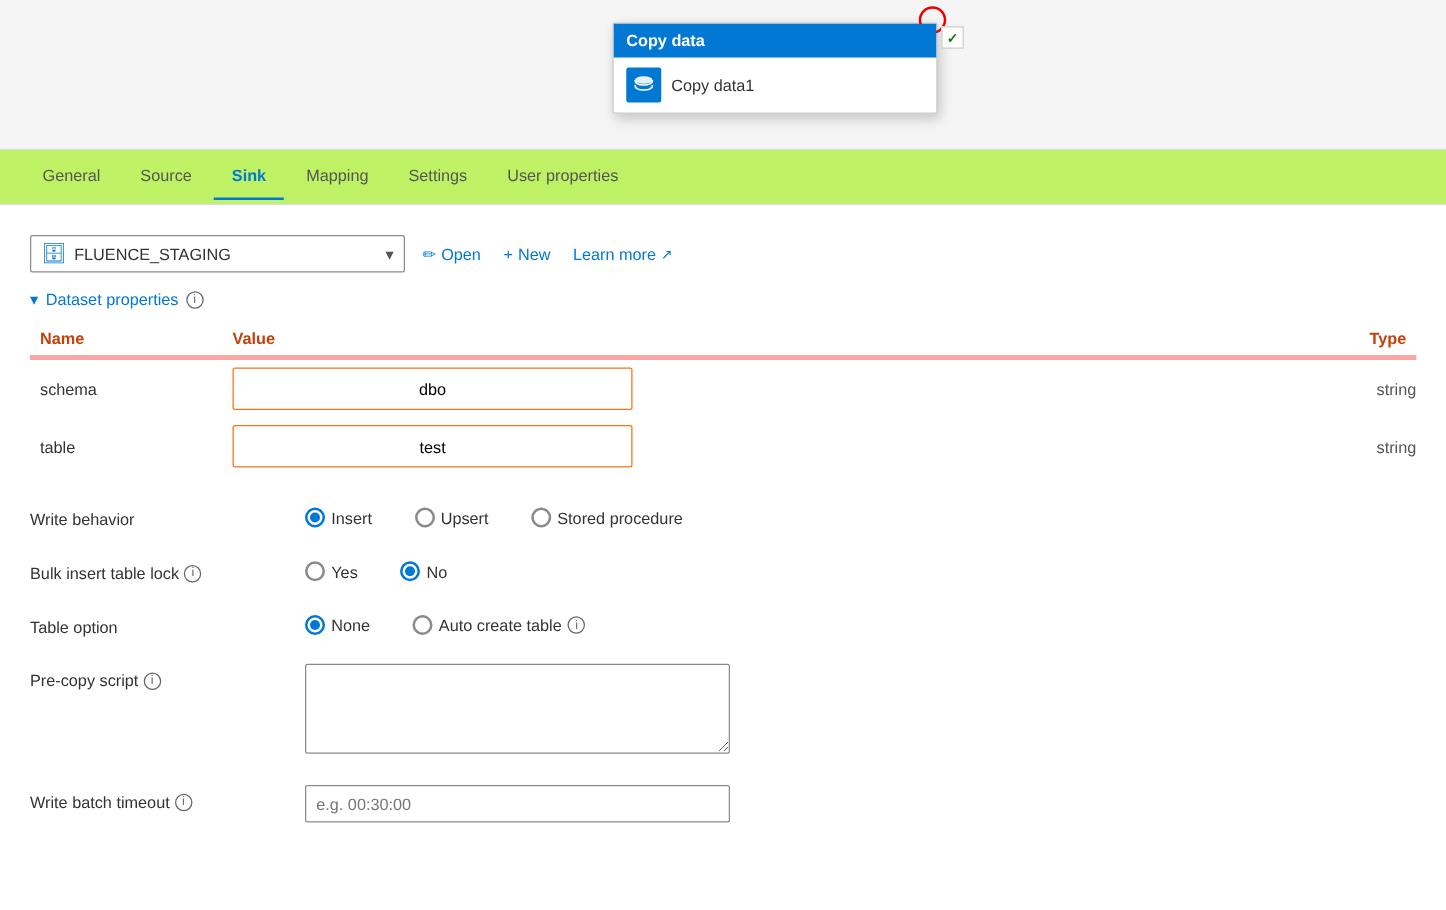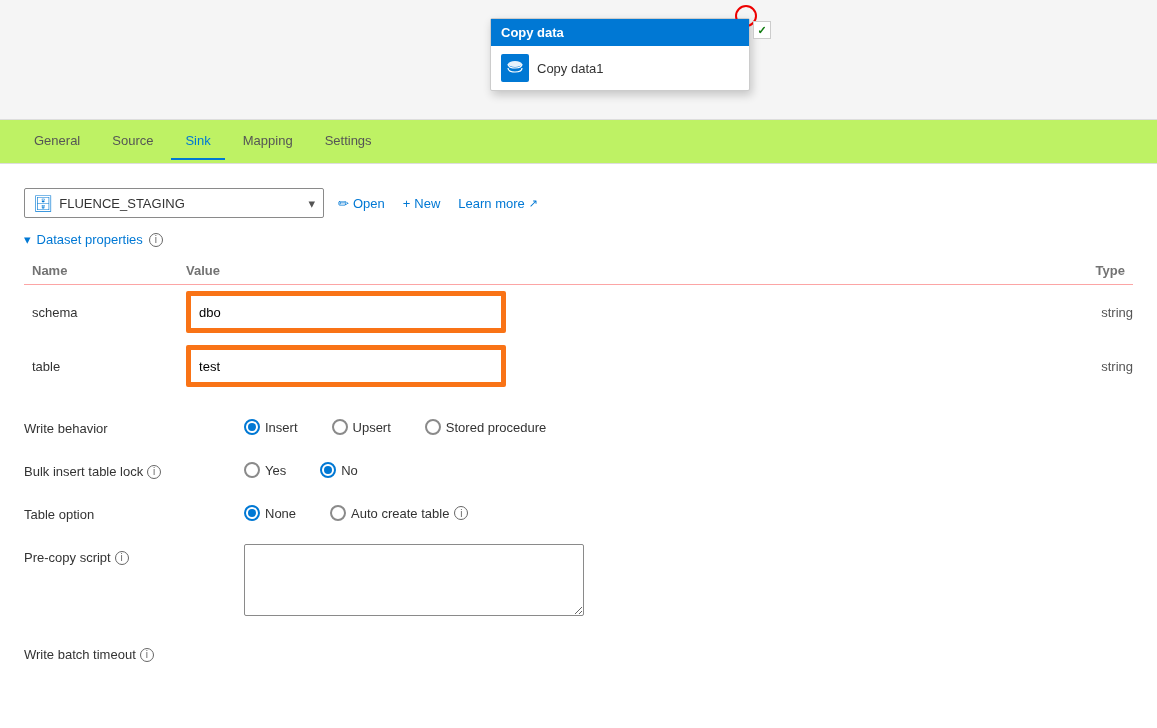--- a/index.html
+++ b/index.html
@@ -100,21 +100,21 @@
       font-size: 13px;
       color: #555;
       border-bottom: 2px solid transparent;
       margin-right: 4px;
       white-space: nowrap;
     }
 
     .tab-item.active {
       color: #0078d4;
       border-bottom: 2px solid #0078d4;
-      font-weight: 400;
+      font-weight: 700;
     }
 
     
     .main-content {
       padding: 24px 24px 24px 24px;
       background: #fff;
       height: calc(728px - 164px);
       overflow-y: auto;
     }
 
@@ -198,44 +198,45 @@
     .ds-properties-table {
       border-collapse: collapse;
       width: 100%;
     }
 
     .ds-properties-table th {
       text-align: left;
       padding: 6px 8px;
       font-weight: 600;
       font-size: 13px;
-      color: #737373;
-      border-bottom: 1px solid #fca5a5;
+      color: #c2410c;
+      border-bottom: 4px solid #fca5a5;
     }
 
     .ds-properties-table td {
       padding: 6px 8px;
       font-size: 13px;
       vertical-align: middle;
     }
 
     .ds-properties-table .type-col {
       color: #555;
       text-align: right;
       padding-right: 0;
     }
 
     .prop-input {
-      border: 5px solid #f97316;
+      border: 1px solid #f97316;
       border-radius: 2px;
       padding: 16px 8px;
       font-size: 13px;
       width: 320px;
       height: 28px;
       outline: none;
+      text-align: center;
     }
 
     
     .radio-group {
       display: flex;
       align-items: center;
       gap: 34px;
       padding-top: 4px;
     }
 
@@ -331,20 +332,21 @@
     </div>
   </div>
 </div>
 
 <div class="tabs-bar">
   <div class="tab-item">General</div>
   <div class="tab-item">Source</div>
   <div class="tab-item active">Sink</div>
   <div class="tab-item">Mapping</div>
   <div class="tab-item">Settings</div>
+  <div class="tab-item">User properties</div>
 </div>
 
 <div class="main-content">
 
   <div class="form-row">
     <div class="form-control-area">
       <div class="sink-dataset-row">
         <div class="dataset-select">
           <span style="color:#0078d4; font-size:16px;">🗄</span>
           <span>FLUENCE_STAGING</span>
@@ -463,15 +465,18 @@
     <div class="form-control-area">
       <textarea class="pre-copy-textarea" style=""></textarea>
     </div>
   </div>
 
   <div class="form-row">
     <div class="form-label">
       <span>Write batch timeout</span>
       <span class="info-icon">i</span>
     </div>
+    <div class="form-control-area">
+      <input type="text" class="timeout-input" placeholder="e.g. 00:30:00" style="">
+    </div>
   </div>
 
 </div>
 
 </body></html>

